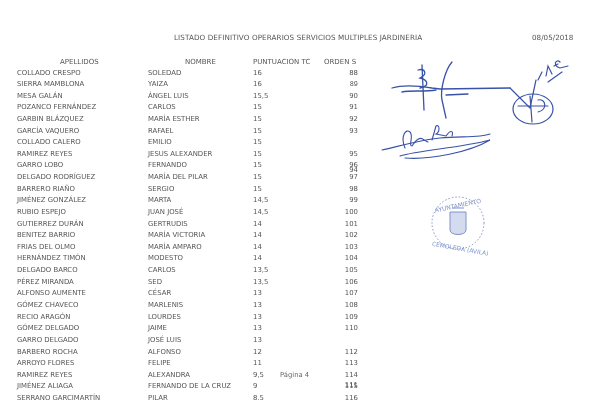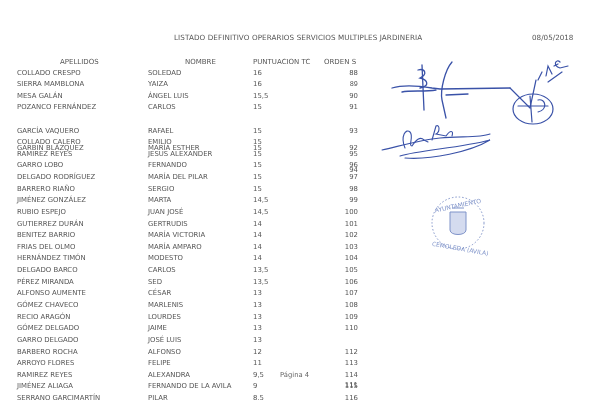--- a/index.html
+++ b/index.html
@@ -46,21 +46,21 @@
       <span class="c2">ÁNGEL LUIS</span>
       <span class="c3">15,5</span>
       <span class="c4" style="left: 300px; width: 58px; text-align: right;">90</span>
     </div>
     <div class="row" style="top: 103.36px;">
       <span class="c1">POZANCO FERNÁNDEZ</span>
       <span class="c2">CARLOS</span>
       <span class="c3">15</span>
       <span class="c4" style="left: 300px; width: 58px; text-align: right;">91</span>
     </div>
-    <div class="row" style="top: 114.98px; margin-top: 29px;">
+    <div class="row" style="top: 114.98px;">
       <span class="c1">GARBIN BLÁZQUEZ</span>
       <span class="c2">MARÍA ESTHER</span>
       <span class="c3">15</span>
       <span class="c4" style="left: 300px; width: 58px; text-align: right;">92</span>
     </div>
     <div class="row" style="top: 126.6px;">
       <span class="c1">GARCÍA VAQUERO</span>
       <span class="c2">RAFAEL</span>
       <span class="c3">15</span>
       <span class="c4" style="left: 300px; width: 58px; text-align: right;">93</span>
@@ -186,21 +186,21 @@
       <span class="c4" style="left: 300px; width: 58px; text-align: right;">113</span>
     </div>
     <div class="row" style="top: 370.62px;">
       <span class="c1">RAMIREZ REYES</span>
       <span class="c2">ALEXANDRA</span>
       <span class="c3">9,5</span>
       <span class="c4" style="left: 300px; width: 58px; text-align: right;">114</span>
     </div>
     <div class="row" style="top: 382.24px;">
       <span class="c1">JIMÉNEZ ALIAGA</span>
-      <span class="c2">FERNANDO DE LA AVILA</span>
+      <span class="c2">FERNANDO DE LA CRUZ</span>
       <span class="c3">9</span>
       <span class="c4" style="left: 300px; width: 58px; text-align: right;">115</span>
     </div>
     <div class="row" style="top: 393.86px;">
       <span class="c1">SERRANO GARCIMARTÍN</span>
       <span class="c2">PILAR</span>
       <span class="c3">8,5</span>
       <span class="c4" style="left: 300px; width: 58px; text-align: right;">116</span>
     </div>
   </div>

